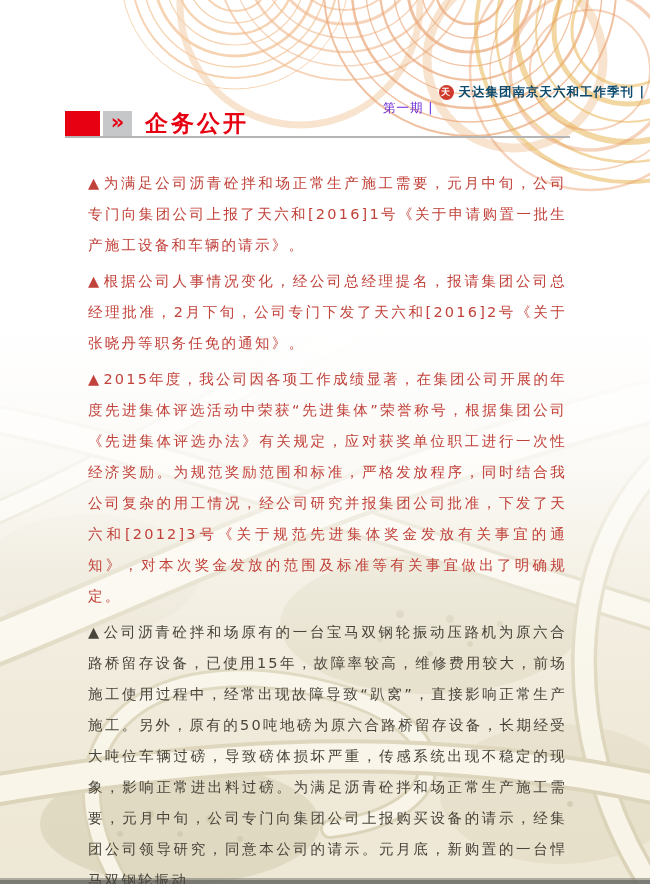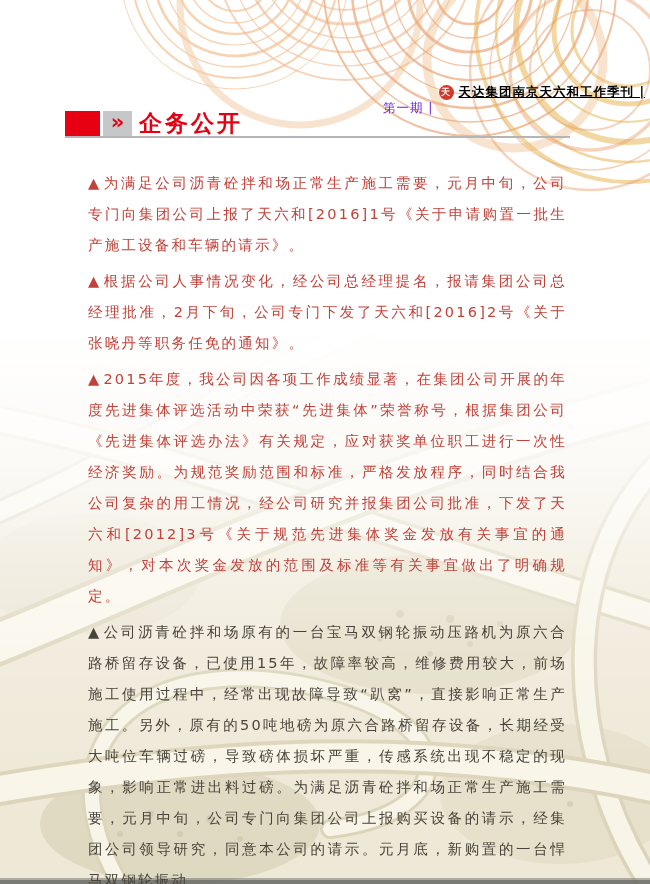--- a/index.html
+++ b/index.html
@@ -27,41 +27,41 @@
     position:absolute;left:0;bottom:0;width:650px;height:4px;
     background:#6a6b66;opacity:.75;z-index:2;
   }
   
   .header{
     position:absolute;top:68px;right:5px;z-index:3;
     display:flex;align-items:center;gap:5px;
     font-size:12.5px;letter-spacing:1px;
   }
   .header .issue{color:#6d28d9;margin-top:32px;}
-  .header .journal{color:#000000;font-weight:bold;text-decoration:underline;}
+  .header .journal{color:#0c4a6e;font-weight:bold;}
   .logo{
     width:15px;height:15px;border-radius:50%;
     background:#cf3a2c;color:#ffffff;
     font-size:9px;line-height:15px;text-align:center;font-weight:bold;
     display:inline-block;
   }
   
   .banner{
     position:absolute;top:109px;left:65px;width:505px;height:27px;z-index:3;
     border-bottom:2px solid #b5b5b5;
     display:flex;align-items:flex-end;
   }
   .sq-red{width:35px;height:25px;background:#e60012;}
   .sq-gray{
     width:29px;height:25px;background:#c6c7c9;margin-left:3px;
     color:#e60012;font-weight:bold;font-size:21px;line-height:23px;
     text-align:center;
   }
   .banner-title{
-    margin-left:7px;
+    margin-left:13px;
     color:#e60012;font-weight:bold;font-size:23px;line-height:26px;
     letter-spacing:3px;
     text-align:center;
   }
   
   .content{
     position:absolute;top:168px;left:88px;width:479px;z-index:3;
   }
   .content p{
     margin:0 0 5px 0;

